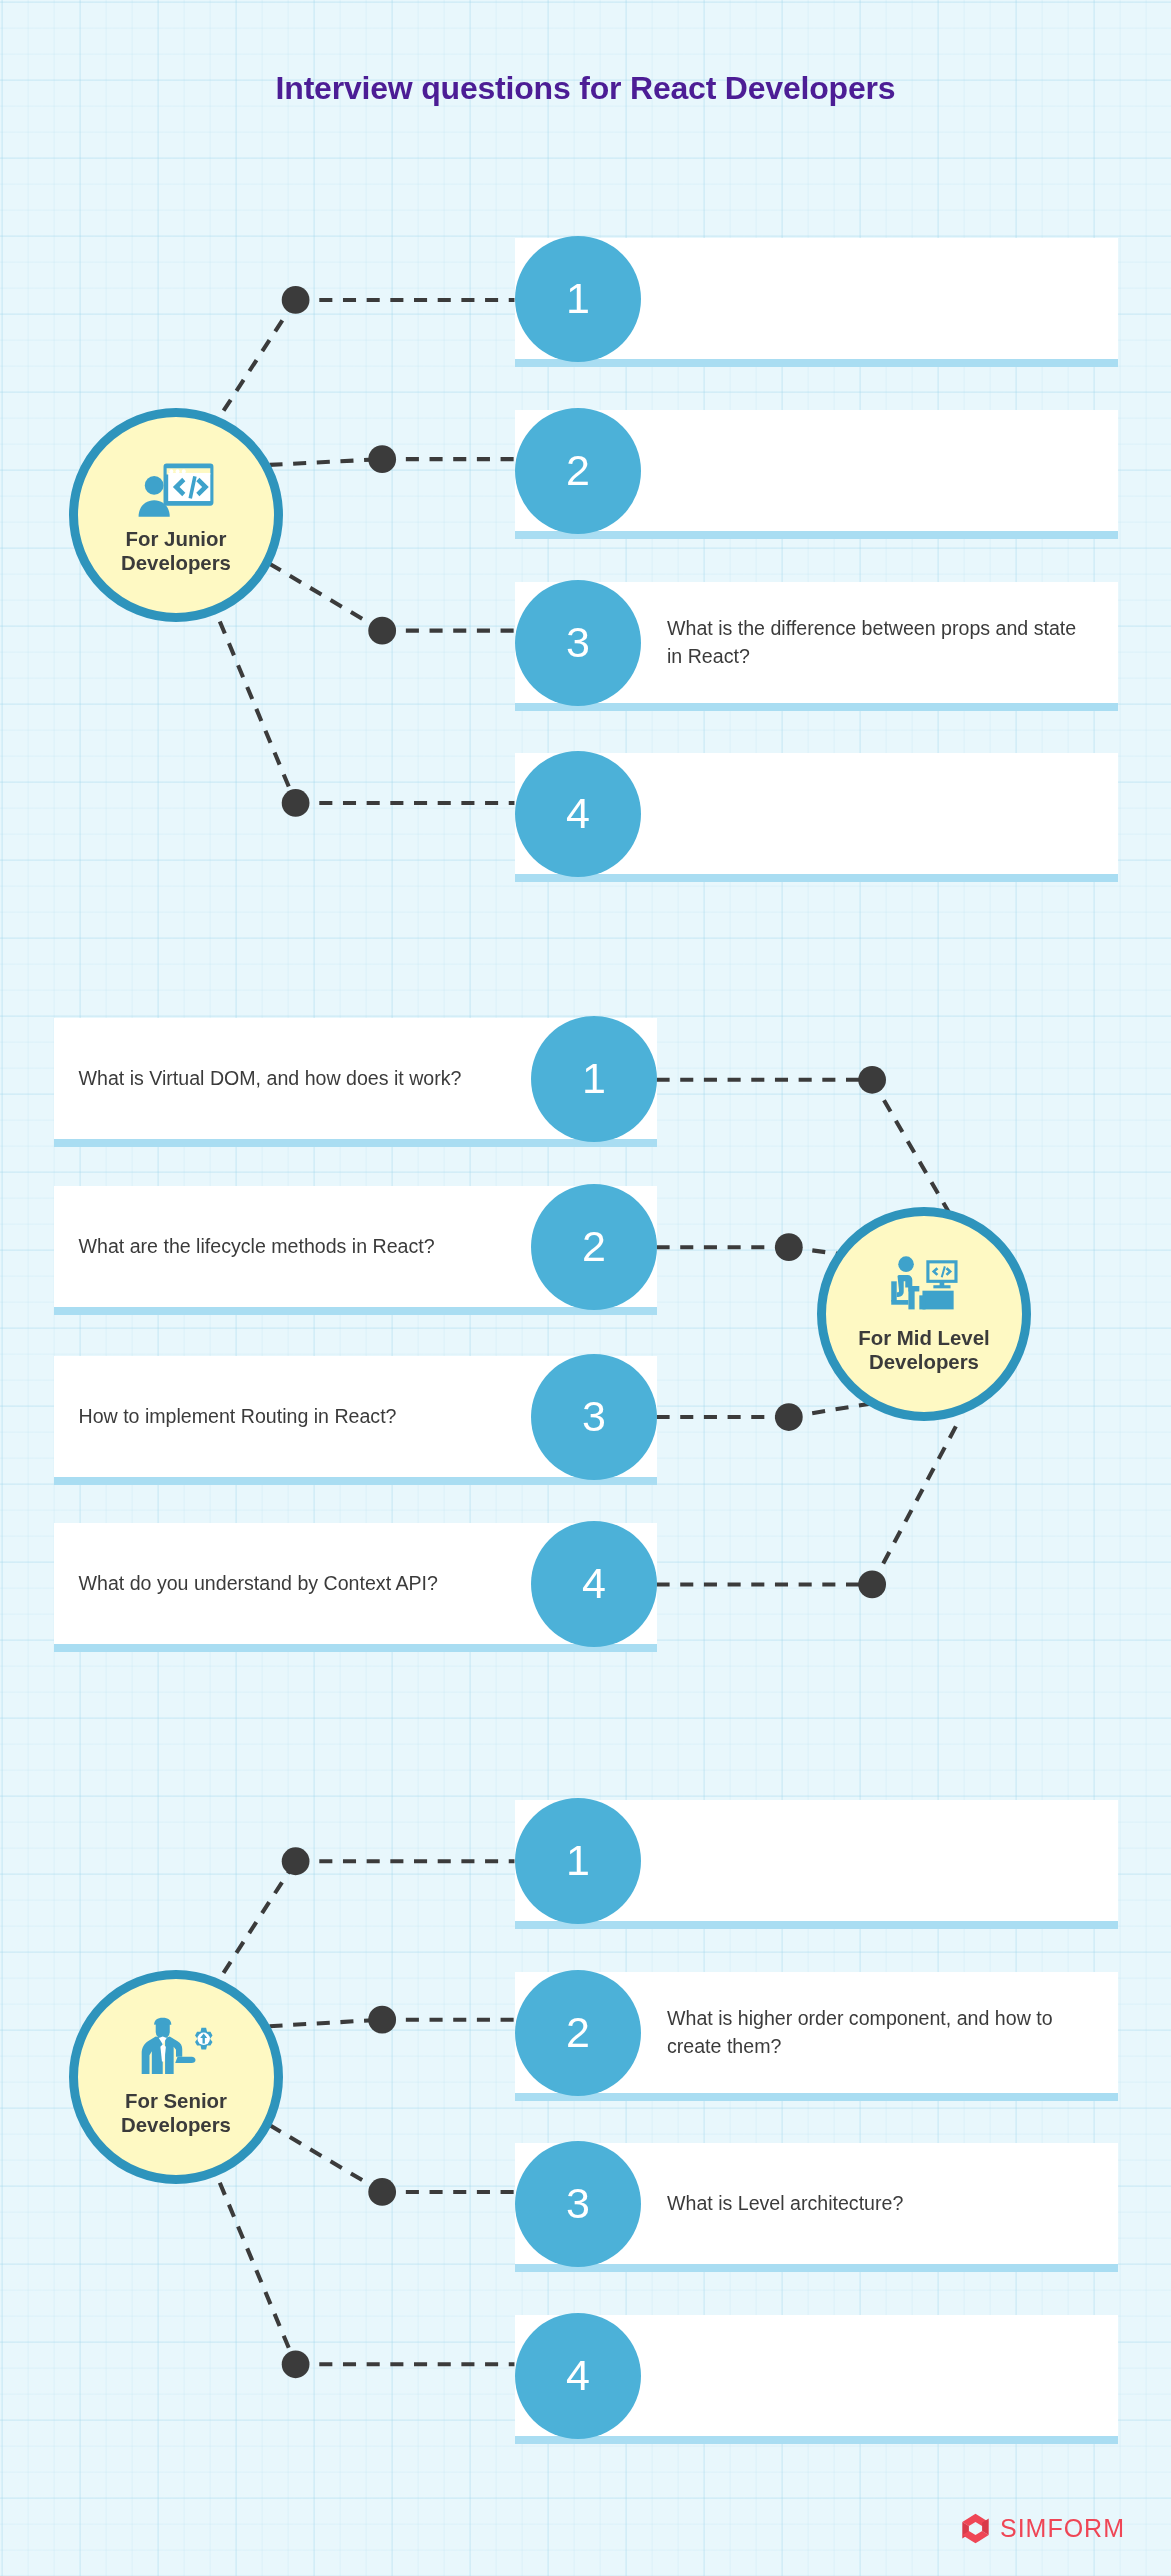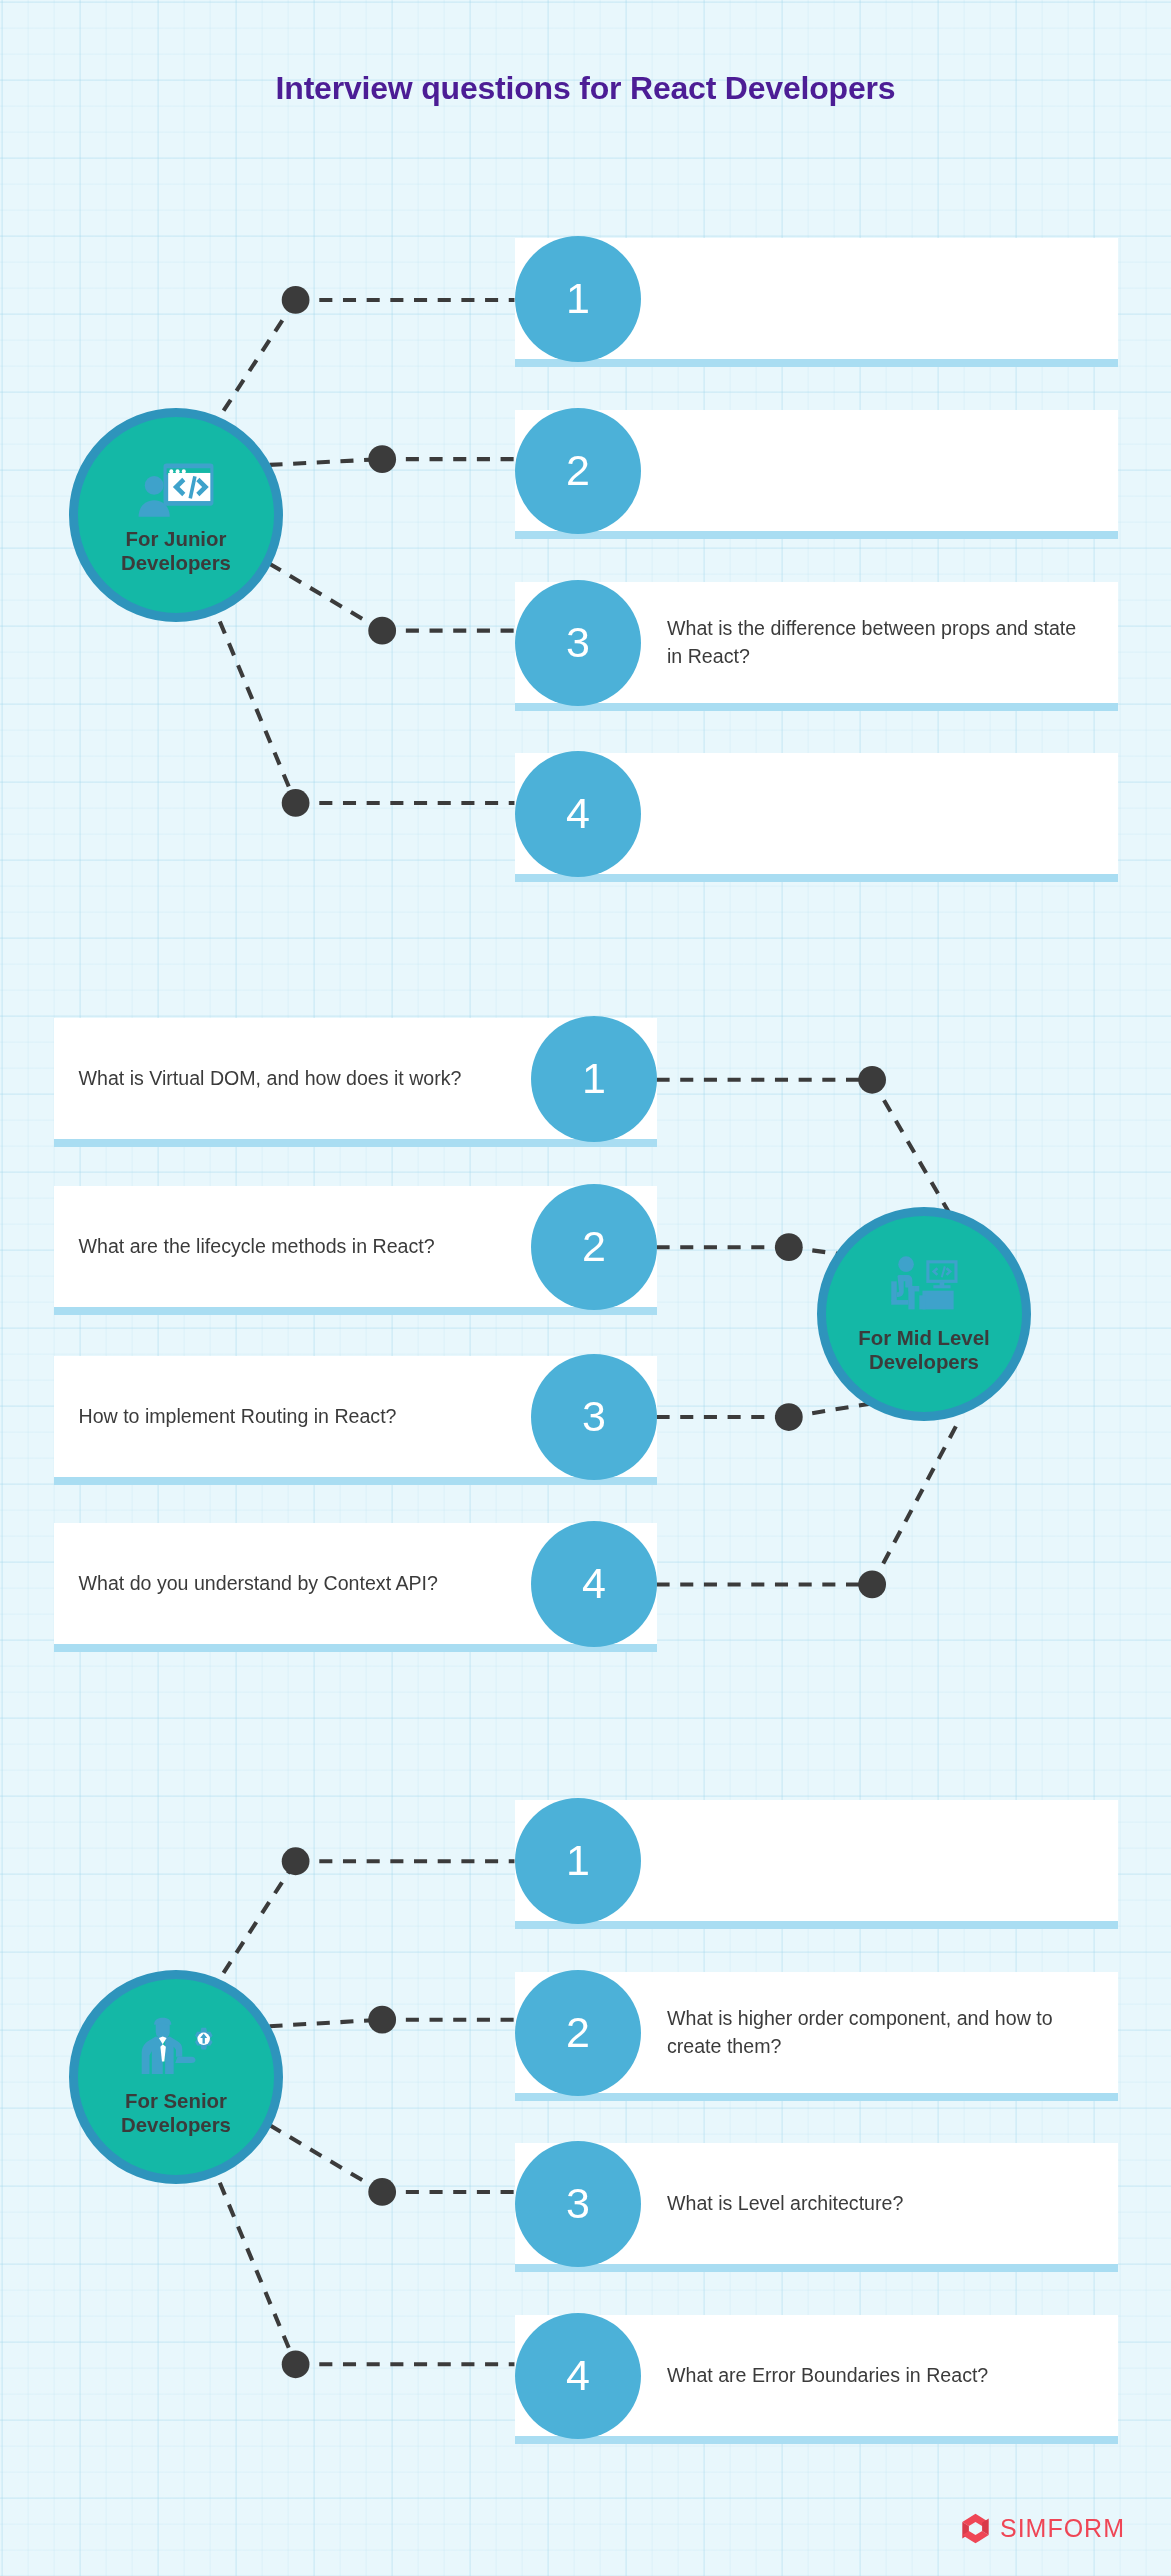--- a/index.html
+++ b/index.html
@@ -36,21 +36,21 @@
     font-weight:bold;
     color:#4c1d95;
     letter-spacing:-0.2px;
   }
 
   
   .hub {
     position:absolute;
     width:214px; height:214px;
     border-radius:50%;
-    background:#14b8a6;
+    background:#fef9c3;
     border:9px solid #2e94bc;
     display:flex;
     flex-direction:column;
     align-items:center;
     justify-content:center;
     z-index:5;
   }
   .hub-icon { width:78px; height:64px; display:block; margin-bottom:8.2px; }
   .hub-label {
     font-size:20.4px;
@@ -307,21 +307,20 @@
     <div class="qtext">What is higher order component, and how to create them?</div>
     <div class="bar"></div>
   </div>
   <div class="qcard" style="top:2143px">
     <div class="qnum">3</div>
     <div class="qtext">What is Level architecture?</div>
     <div class="bar"></div>
   </div>
   <div class="qcard" style="top:2315px">
     <div class="qnum">4</div>
-    <div class="qtext">What are Error Boundaries in React?</div>
     <div class="bar"></div>
   </div>
 </div>
 
 <div class="logo">
   <svg class="logo-mark" viewBox="0 0 40 40" xmlns="http://www.w3.org/2000/svg">
     <path d="M4 12 L20 2 L36 12 L28 17 L20 12 L12 17 Z" fill="#ef4656"></path>
     <path d="M4 12 L12 17 L12 27 L4 32 Z" fill="#d93a4a"></path>
     <path d="M36 28 L20 38 L4 28 L12 23 L20 28 L28 23 Z" fill="#ef4656"></path>
     <path d="M36 28 L28 23 L28 13 L36 8 Z" fill="#d93a4a"></path>

